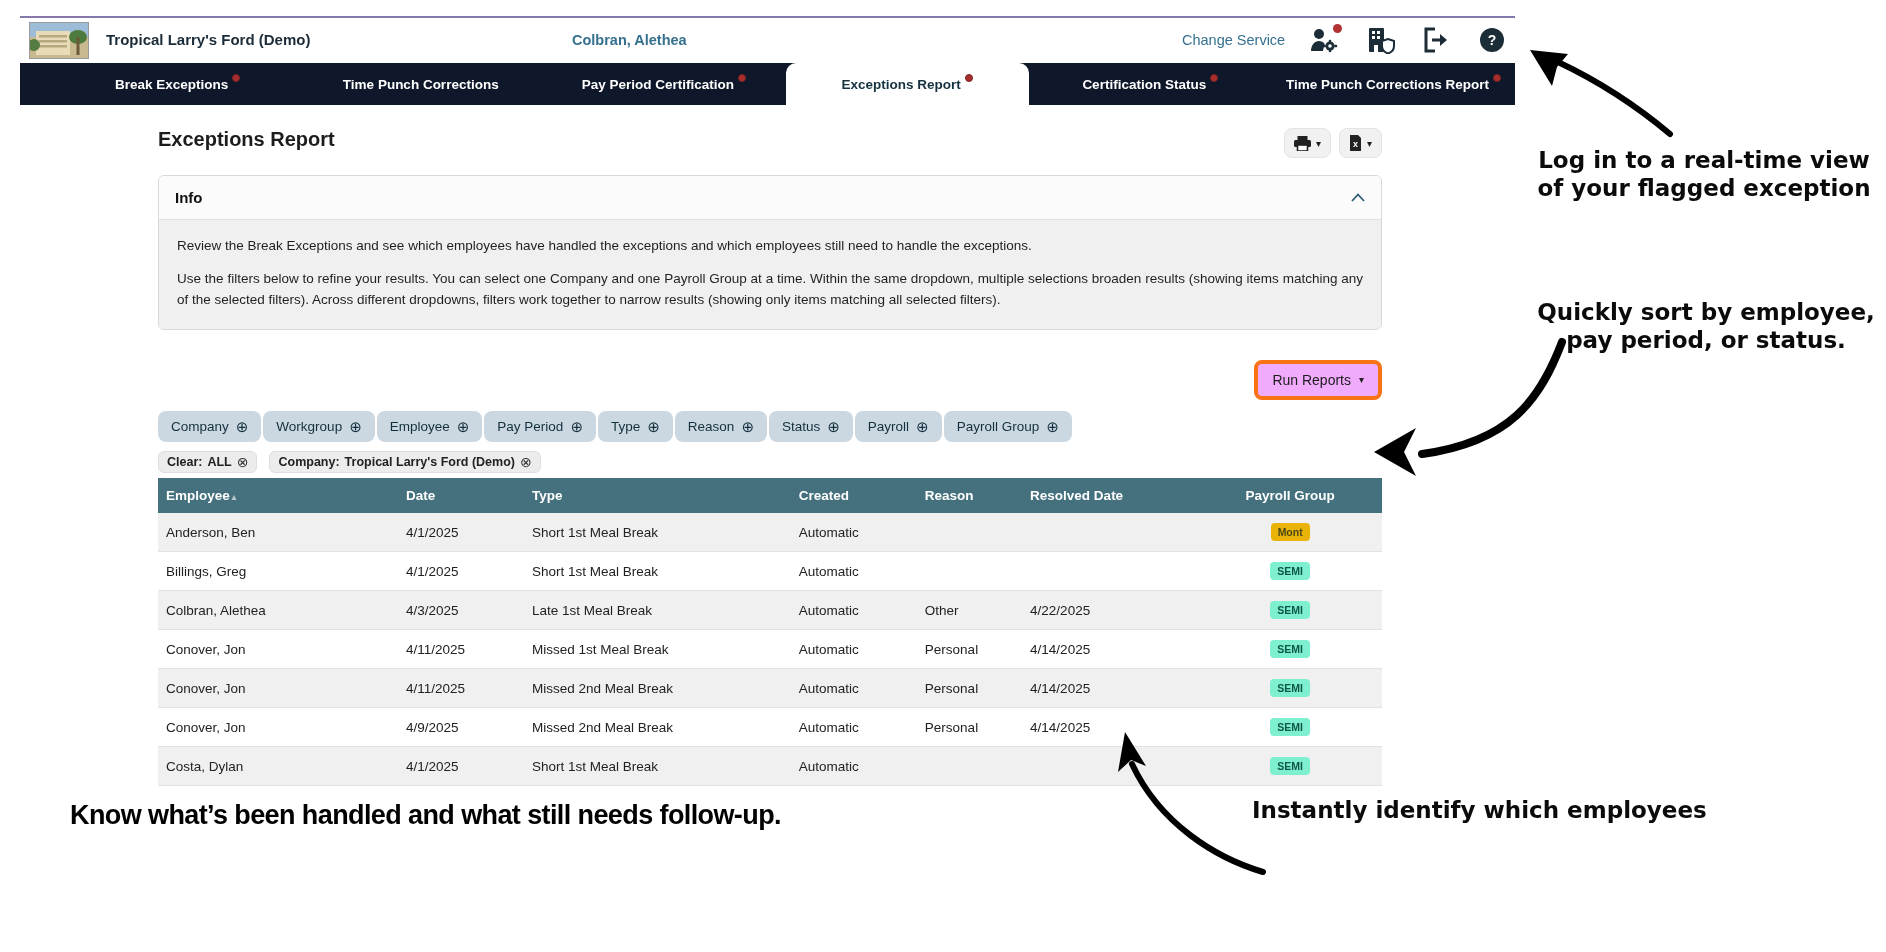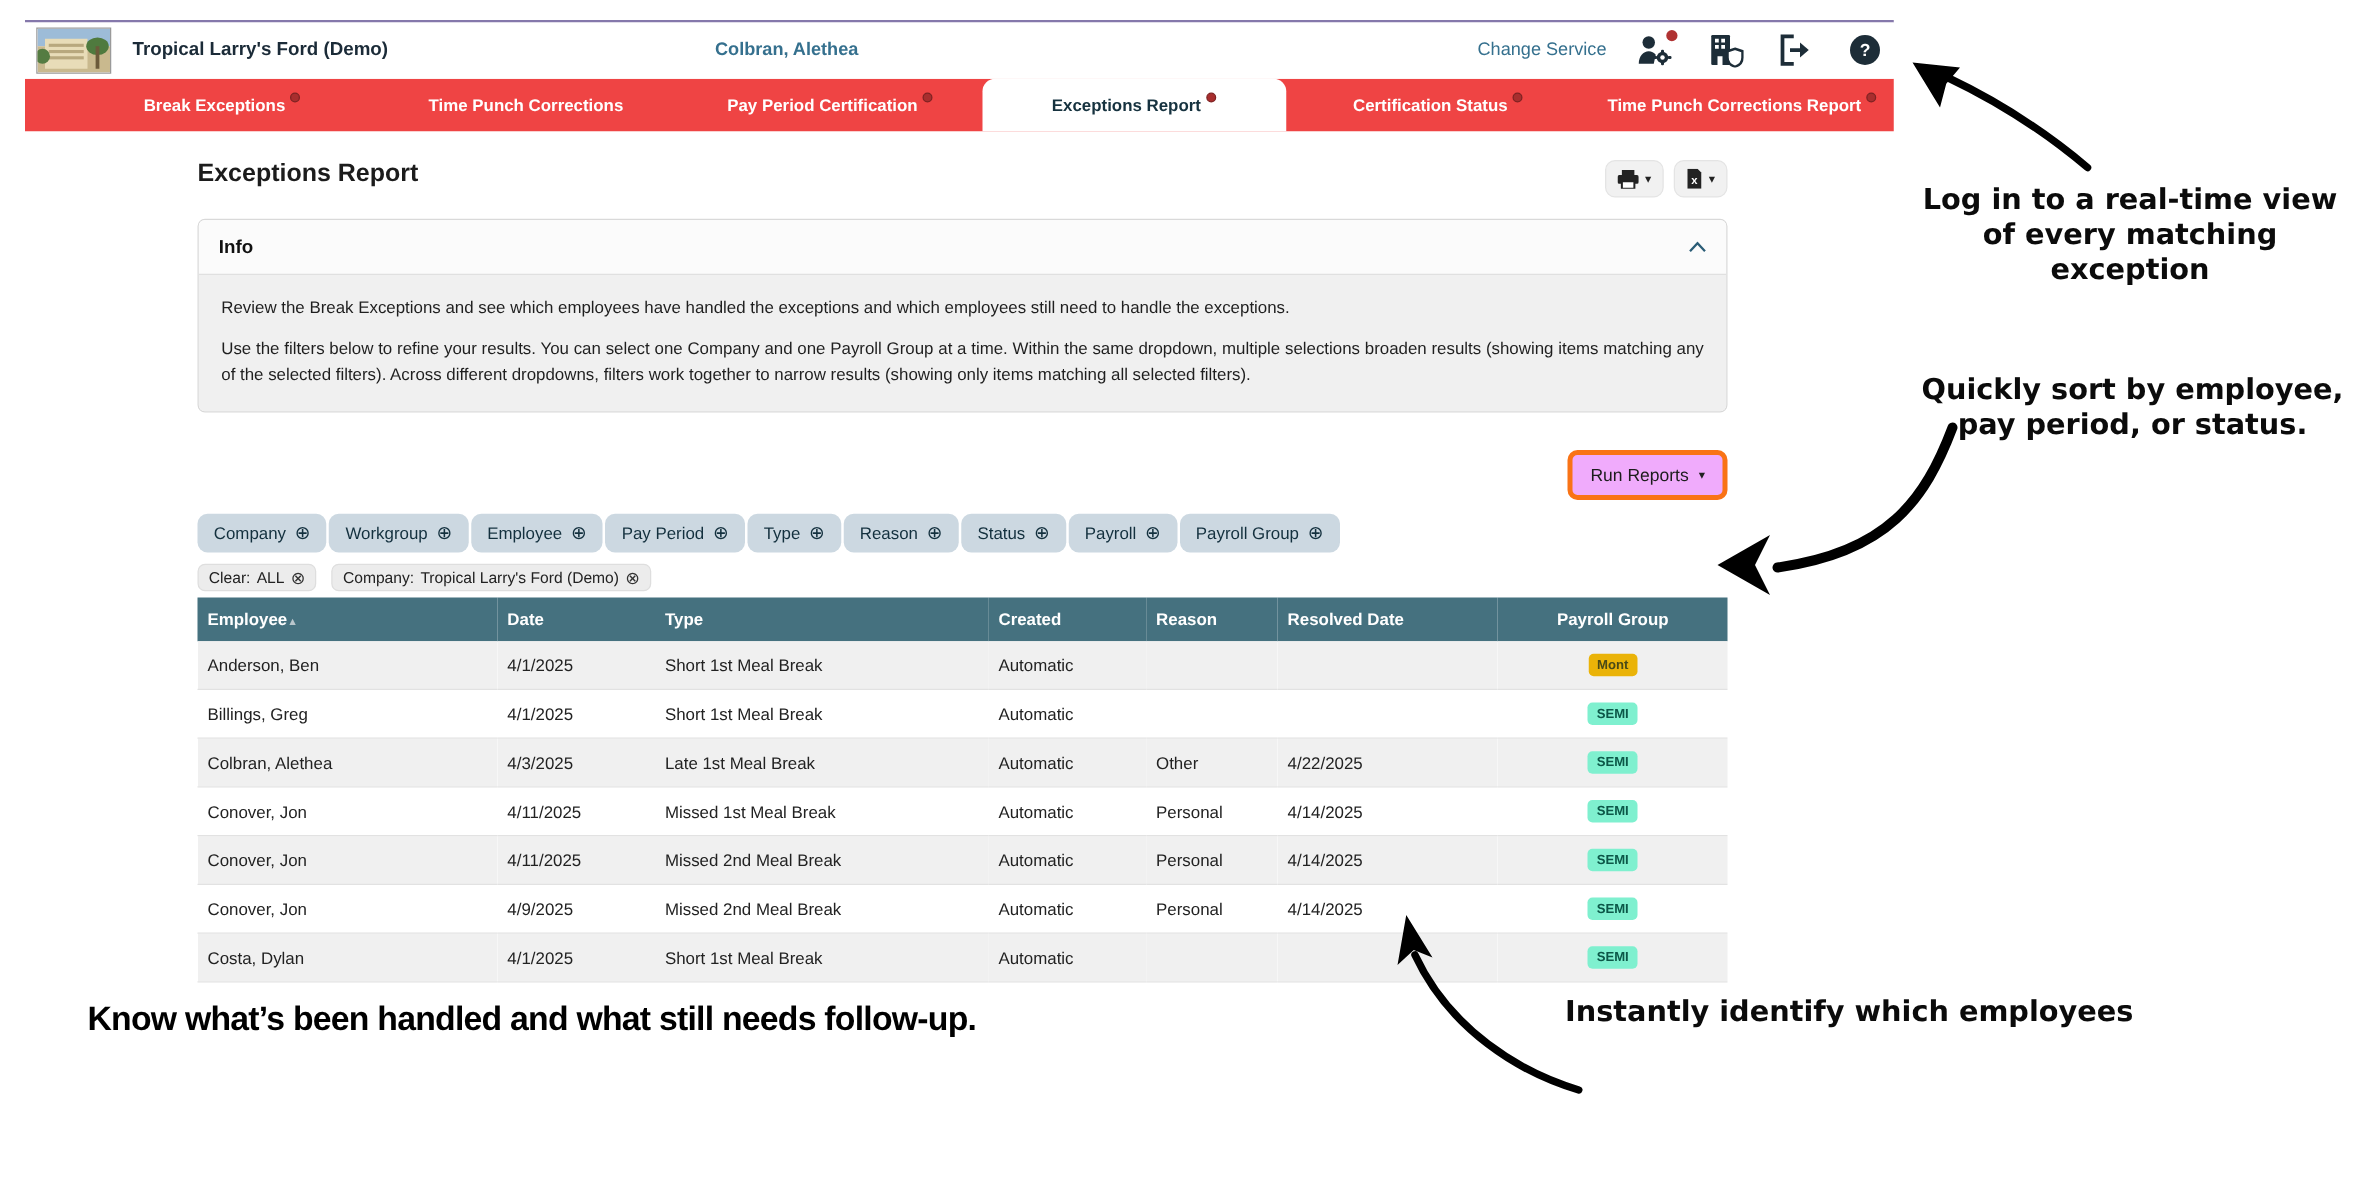--- a/index.html
+++ b/index.html
@@ -13,21 +13,21 @@
   .appheader { position:relative; height:45px; background:#fff; }
   .logo { position:absolute; left:9px; top:4px; width:60px; height:37px; border:1px solid #9a9a9a; }
   .company-name { position:absolute; left:86px; top:13px; font-size:15px; font-weight:bold; color:#1b2b38; }
   .user-name { position:absolute; left:552px; top:14px; font-size:14.5px; font-weight:bold; color:#35708e; }
   .change-service { position:absolute; left:1162px; top:14px; font-size:14.5px; color:#35708e; cursor:pointer; }
   .hicons { position:absolute; left:1288px; top:6px; display:flex; gap:24px; align-items:center; }
   .hicon { position:relative; width:32px; height:32px; display:flex; align-items:center; justify-content:center; }
   .hicon .dot { position:absolute; right:-2px; top:0; width:9px; height:9px; border-radius:50%; background:#b03232; }
 
   
-  .navbar { display:flex; height:42px; background:#ef4444;padding-left:36px; }
+  .navbar { display:flex; height:42px; background:#0f172a;padding-left:36px; }
   .tab { flex:1; display:flex; align-items:center; justify-content:center; color:#fff;
          font-size:13.5px; font-weight:bold; cursor:pointer; position:relative; }
   .tab .dot { width:8px; height:8px; border-radius:50%; background:#a82e2e; margin:-12px 0 0 4px; border:1px solid #7e2222; }
   .tab.active { background:#fff; color:#16323f; border-radius:10px 10px 0 0; }
 
   
   .content { position:relative; margin-left:138px; width:1224px; }
   .title-row { display:flex; justify-content:space-between; align-items:flex-start; margin-top:23px; }
   .page-title { font-size:20px; font-weight:bold; color:#1c1c1c; }
   .tools { display:flex; gap:8px; }
@@ -49,21 +49,21 @@
 
   .filter-row { display:flex; gap:2px; margin-top:11px; }
   .filter-btn { display:flex; align-items:center; gap:7px; background:#ccd8e1; border:none; border-radius:8px;
                 padding:8px 13px; font-size:13.5px; color:#13303e; cursor:pointer;
                 font-family:"Liberation Sans", sans-serif; }
   .filter-btn .plus { font-size:15px; line-height:1; color:#13303e; }
 
   .chips-row { display:flex; gap:12px; margin-top:9px; align-items:center; }
   .chip { display:flex; align-items:center; gap:5px; background:#ececec; border:1px solid #dedede;
           border-radius:6px; padding:3px 8px; font-size:12.5px; color:#222; }
-  .chip b { font-weight:normal; }
+  .chip b { font-weight:bold; }
   .chip .x { font-size:14px; color:#333; cursor:pointer; line-height:1; }
 
   
   table.report { width:100%; border-collapse:collapse; margin-top:5px; table-layout:fixed; }
   .c0{width:19.6%}.c1{width:10.3%}.c2{width:21.8%}.c3{width:10.3%}.c4{width:8.6%}.c5{width:14.4%}.c6{width:15%}
   table.report thead th { background:#45717f; color:#fff; font-size:13.5px; font-weight:bold;
         text-align:left; padding:10px 8px; }
   table.report thead th.center { text-align:center; }
   table.report tbody td { font-size:13.5px; color:#222; padding:10px 8px; border-bottom:1px solid #e2e2e2;
         height:39px; white-space:nowrap; overflow:hidden; }
@@ -359,21 +359,21 @@
       </table>
     </div>
   </div>
 
   <svg class="arrow-svg" style="left:1512px; top:40px;" width="175" height="100" viewBox="0 0 175 100">
     <path d="M158,94 C120,62 84,40 46,22" fill="none" stroke="#000" stroke-width="6" stroke-linecap="round"></path>
     <path d="M18,10 L56,14 L45,27 L40,46 Z" fill="#000"></path>
   </svg>
   <div class="annot a1">
     <div>Log in to a real-time view</div>
-    <div>of every matching exception</div>
+    <div>of your flagged exception</div>
   </div>
 
   <div class="annot a2">
     <div>Quickly sort by employee,</div>
     <div>pay period, or status.</div>
   </div>
   <svg class="arrow-svg" style="left:1358px; top:328px;" width="230" height="175" viewBox="0 0 230 175">
     <path d="M204,14 C182,72 152,114 64,126" fill="none" stroke="#000" stroke-width="8" stroke-linecap="round"></path>
     <path d="M16,124 L58,100 L46,124 L58,148 Z" fill="#000"></path>
   </svg>

